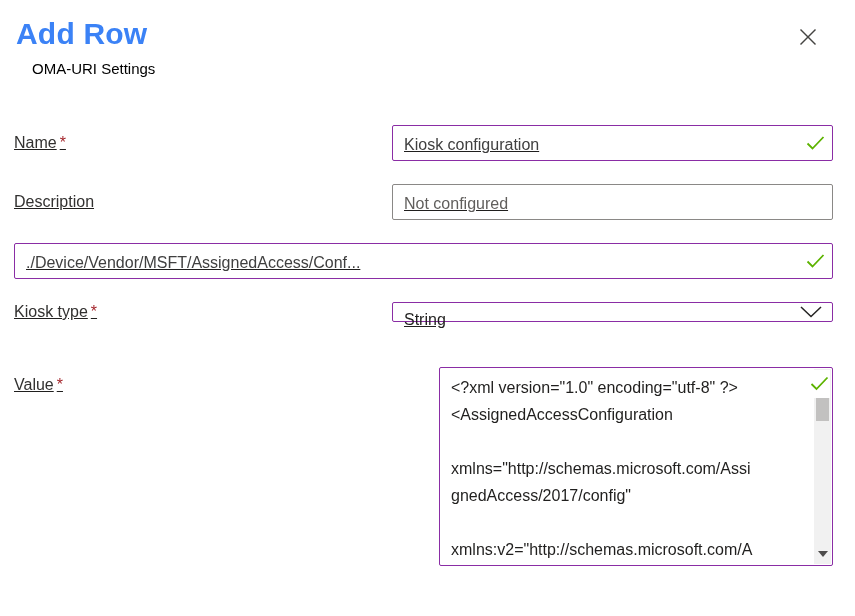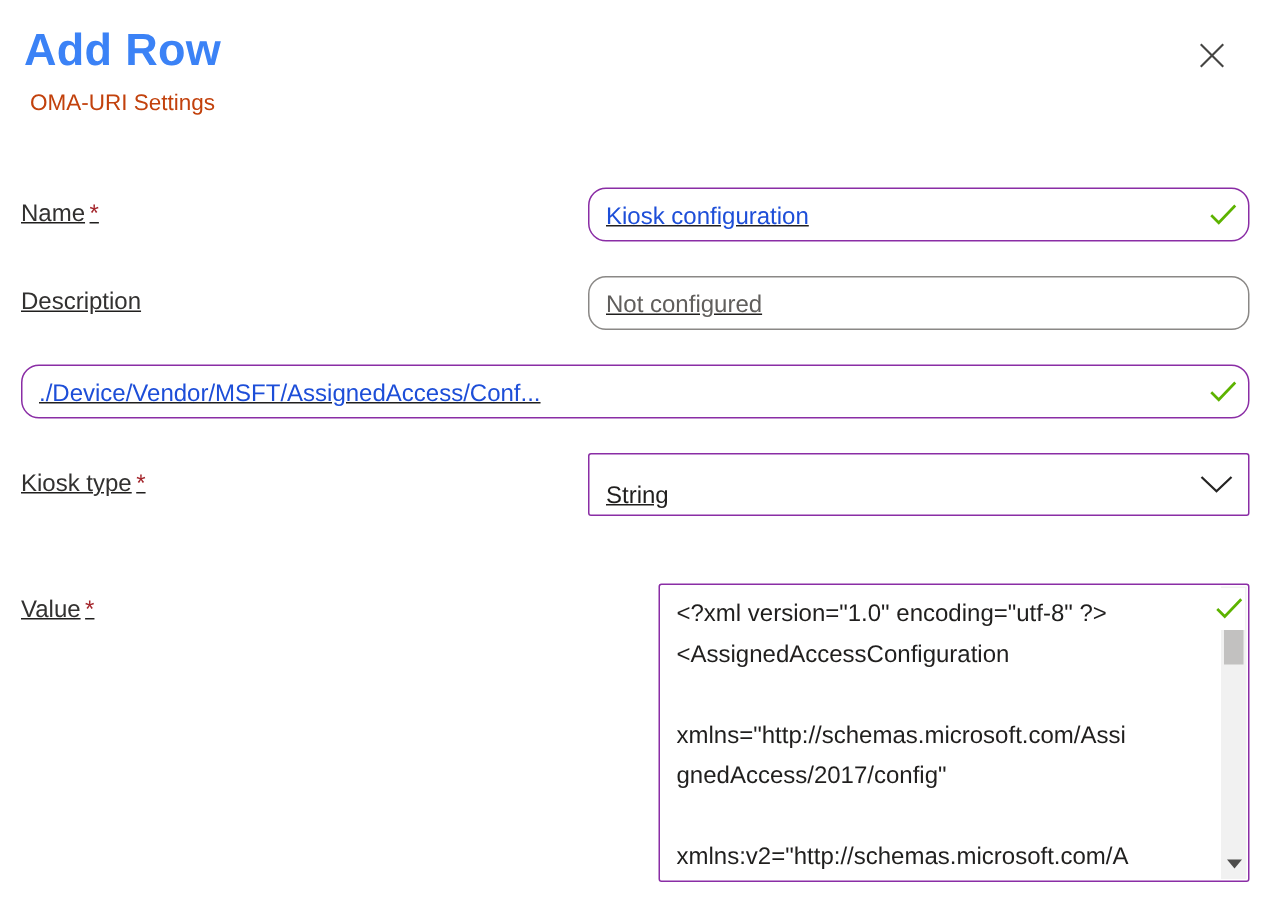--- a/index.html
+++ b/index.html
@@ -19,24 +19,24 @@
   .title {
     font-size: 30px;
     font-weight: 600;
     color: #3b82f6;
     letter-spacing: 0.2px;
     line-height: 40px;
     margin-left: 2px;
   }
   .subtitle {
     font-size: 15px;
-    color: #c2410c;
+    color: #000000;
     line-height: 20px;
     margin-top: 5px;
-    margin-left: 6px;
+    margin-left: 18px;
   }
   .close-btn {
     background: none;
     border: none;
     cursor: pointer;
     padding: 2px;
     margin-top: 11px;
     margin-right: 13px;
     line-height: 0;
   }
@@ -52,43 +52,43 @@
     color: #323130;
   }
   .value-row .lbl { margin-top: 9px; }
   .req { color: #a4262c; margin-left: 3px; }
   .field { position: relative; flex: 1; }
 
   .tb {
     width: 100%;
     height: 36px;
     border: 1px solid #8a8886;
-    border-radius: 12px;
+    border-radius: 2px;
     font-family: "Liberation Sans", sans-serif;
     font-size: 16px;
-    color: #1d4ed8;
+    color: #404040;
     padding: 4px 30px 0 11px;
     background: #fff;
     outline: none;
     display: block;
   }
   .tb::placeholder { color: #605e5c; opacity: 1; }
   .tb.dirty { border: 1.5px solid #8a2da5; }
 
   .check {
     position: absolute;
     right: 8px;
     top: 50%;
     transform: translateY(-50%);
     pointer-events: none;
   }
 
   
   .dropdown {
-    height: 42px;
+    height: 20px;
     border: 1.5px solid #8a2da5;
     border-radius: 2px;
     background: #fff;
     display: flex;
     align-items: center;
     padding: 15px 36px 0 11px;
     font-size: 16px;
     color: #201f1e;
     cursor: pointer;
   }

